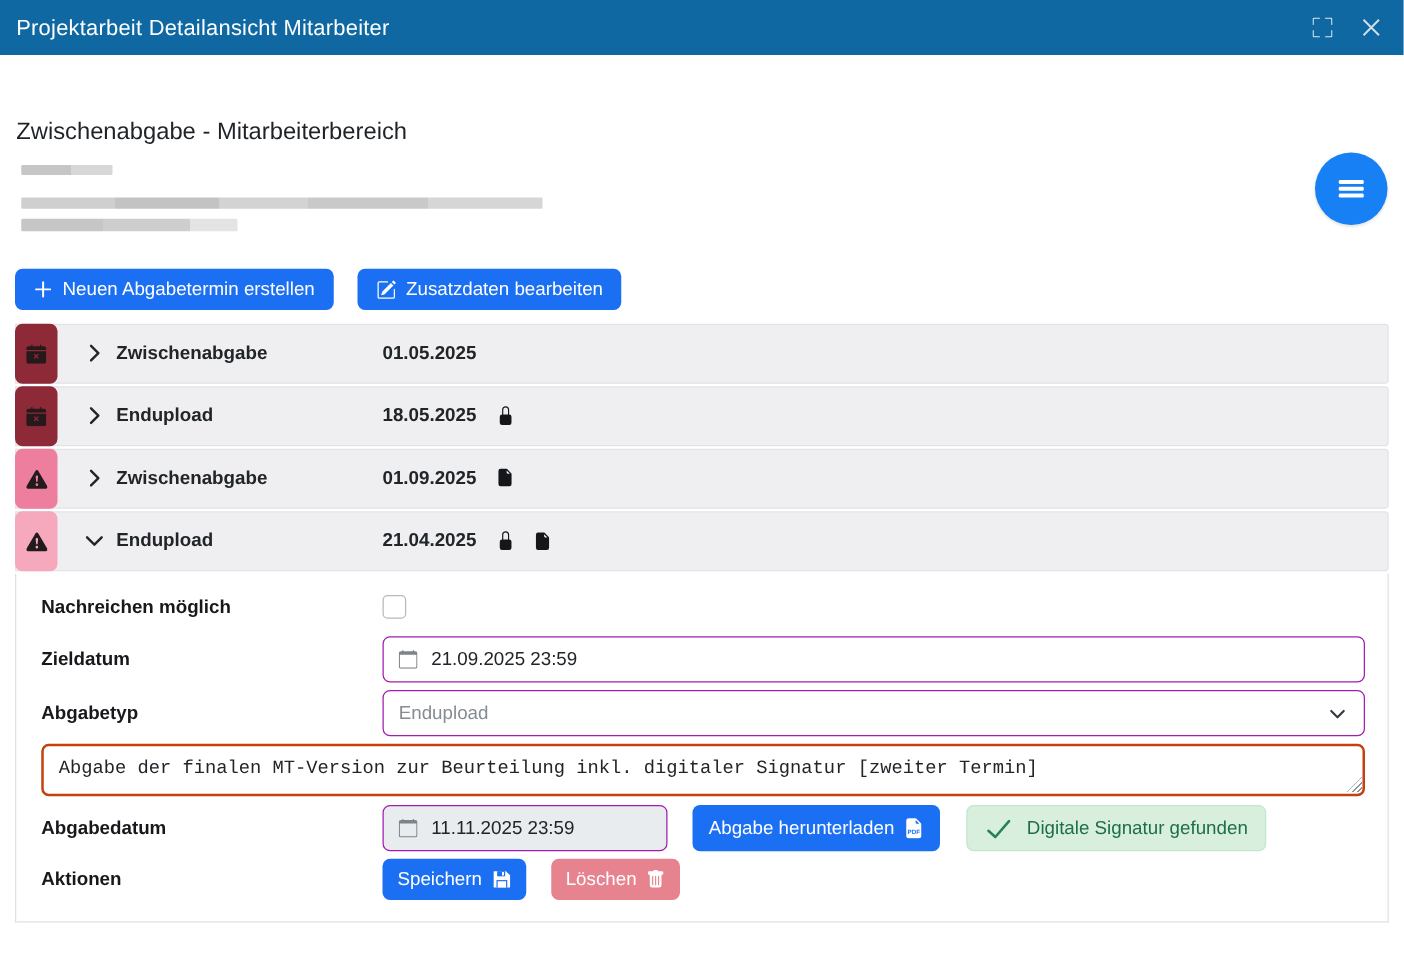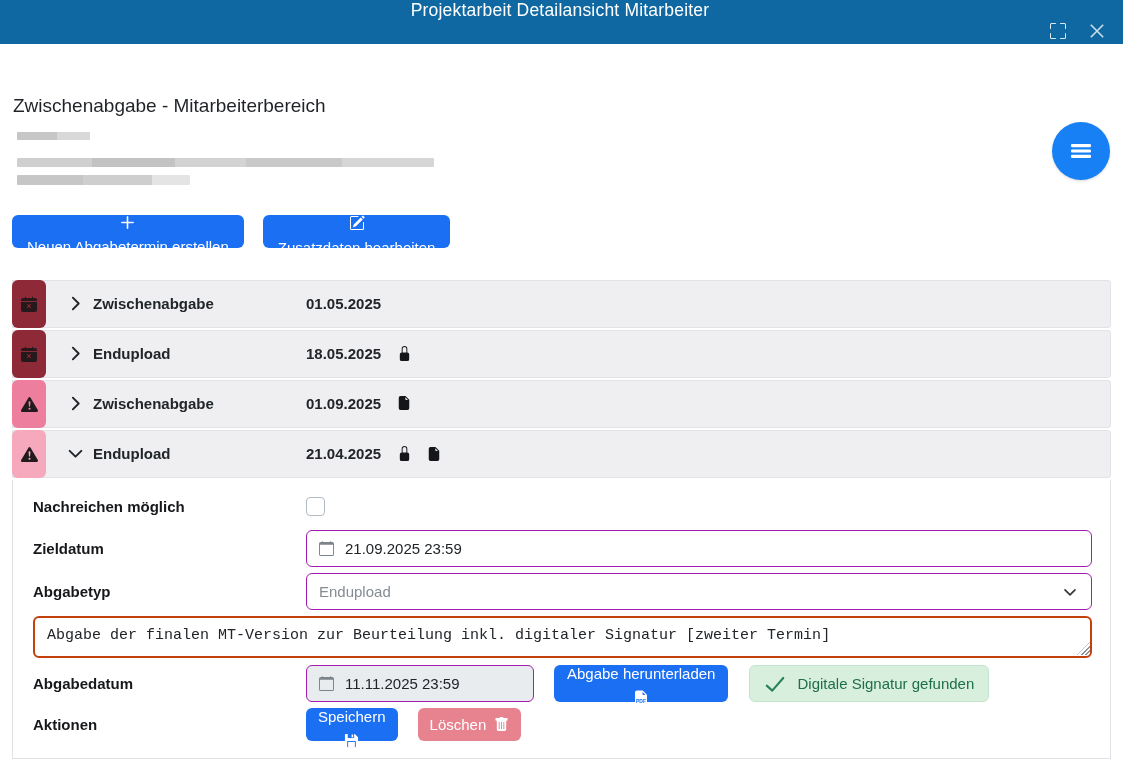--- a/index.html
+++ b/index.html
@@ -2,21 +2,21 @@
 <html><head>
 <meta charset="utf-8">
 <style>
   * { margin:0; padding:0; box-sizing:border-box; }
   html,body { width:1123px; height:769px; overflow:hidden; background:#fff;
               font-family:"Liberation Sans", sans-serif; color:#212529; }
   body { position:relative; }
 
   
   .titlebar { position:absolute; top:0; left:0; width:1123px; height:44px;
-              background:#0f68a1; display:flex; align-items:center; padding:0 16px 0 13px;flex-direction:column; }
+              background:#0f68a1; display:flex; align-items:center; padding:0 16px 0 13px; }
   .titlebar-title { color:#fff; font-size:17.5px; font-weight:400; letter-spacing:.2px; }
   .titlebar-actions { margin-left:auto; display:flex; align-items:center; gap:19px; }
   .tb-btn { background:none; border:none; cursor:pointer; display:flex; align-items:center;
             justify-content:center; width:20px; height:20px; padding:0; }
 
   
   .page-heading { position:absolute; top:95px; left:13px; font-size:19px; color:#1f2328; font-weight:400; }
   .redact { position:absolute; border-radius:1px; }
   .redact-1 { top:132px; left:17px; width:73px; height:8px;
               background:linear-gradient(90deg,#c6c6c6 0 55%,#d8d8d8 55% 100%); }
@@ -27,24 +27,24 @@
 
   
   .fab { position:absolute; top:122px; left:1052px; width:58px; height:58px; border-radius:50%;
          background:#1680f4; border:none; cursor:pointer; display:flex; align-items:center;
          justify-content:center; box-shadow:0 1px 3px rgba(0,0,0,.15); }
 
   
   .toolbar { position:absolute; top:215px; left:12px; display:flex; gap:19px; }
   .btn { display:inline-flex; align-items:center; gap:8px; border:none; cursor:pointer;
          border-radius:6px; font-family:inherit; }
-  .btn-primary { background:#1b6ff2; color:#fff; font-size:15px; height:33px; padding:0 15px;flex-direction:column; }
-
-  
-  .accordion { position:absolute; top:259px; left:12px; width:1099px;margin-top:21px; }
+  .btn-primary { background:#1b6ff2; color:#fff; font-size:15px; height:33px; padding:0 15px; }
+
+  
+  .accordion { position:absolute; top:259px; left:12px; width:1099px; }
   .acc-row { position:relative; height:48px; margin-bottom:2px; background:#efeff1;
              border:1px solid #e3e3e7; border-radius:0 3px 3px 0; cursor:pointer; }
   .acc-strip { position:absolute; left:-1px; top:-1px; width:34px; height:48px;
                border-radius:6px; display:flex; align-items:center; justify-content:center; }
   .strip-maroon { background:#8e2938; }
   .strip-pink-a { background:#ee7e9e; }
   .strip-pink-b { background:#f6a9bd; }
   .acc-chevron { position:absolute; left:54px; top:14px; }
   .acc-label   { position:absolute; left:80px; top:14px; font-size:15px; font-weight:700; }
   .acc-date    { position:absolute; left:293px; top:14px; font-size:15px; font-weight:700; }

